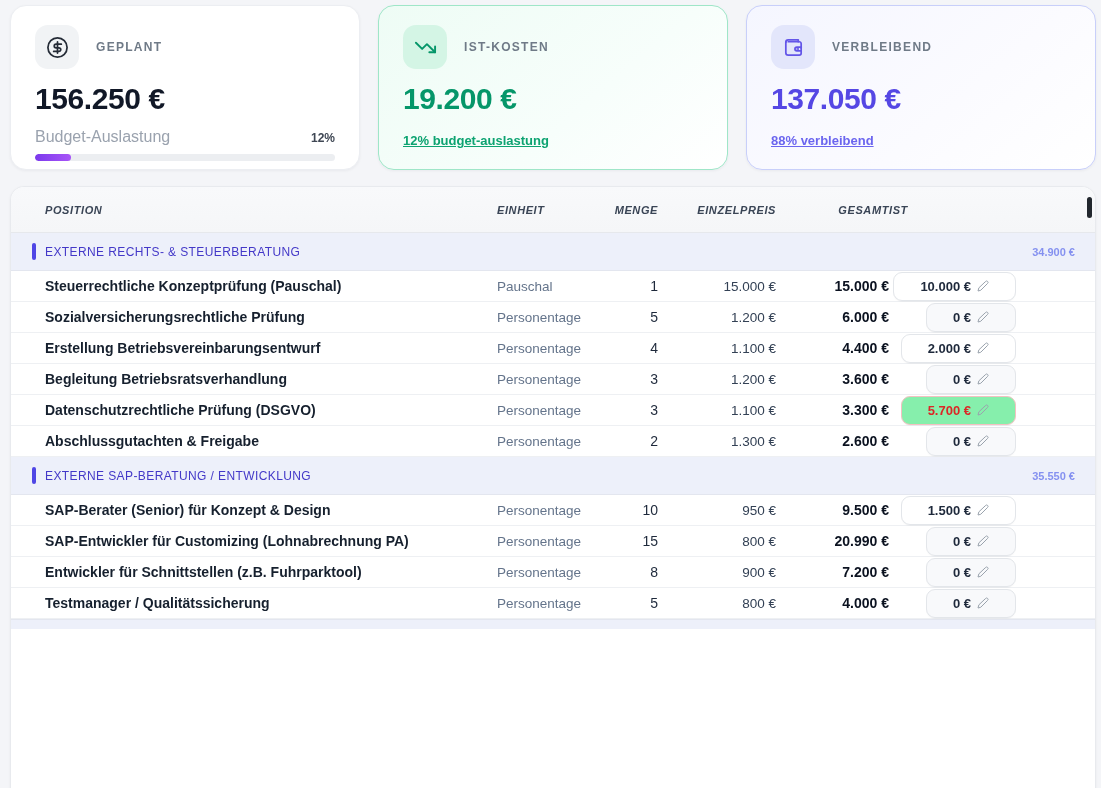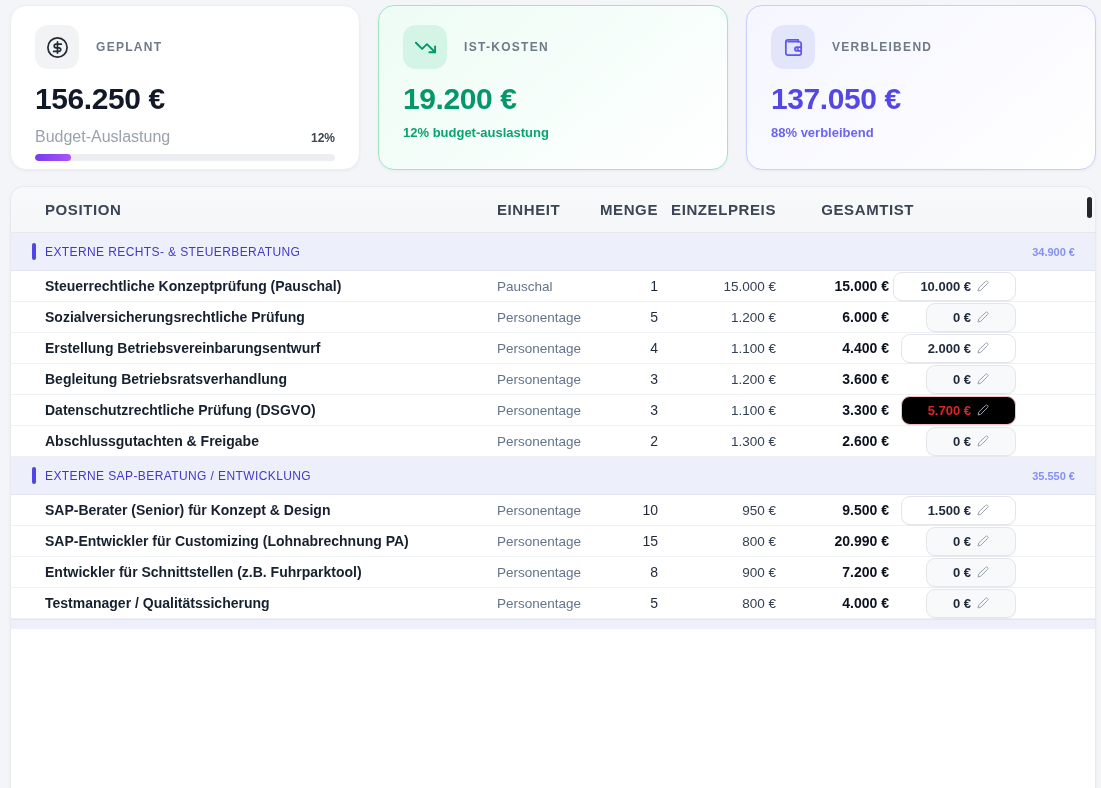--- a/index.html
+++ b/index.html
@@ -32,21 +32,21 @@
     width:44px; height:44px; border-radius:13px;
     display:flex; align-items:center; justify-content:center;
   }
   .icon-box.grey   { background:#f1f3f5; }
   .icon-box.mint   { background:#d4f5e5; }
   .icon-box.lilac  { background:#e3e6fb; }
   .card-label { font-size:12px; font-weight:700; letter-spacing:1.3px; color:#6f7a87; }
   .card-value { font-size:30px; font-weight:800; letter-spacing:-0.4px; margin-top:13px; color:#111827; }
   .card.green  .card-value { color:#059669; }
   .card.purple .card-value { color:#5547e4; }
-  .card-sub { margin-top:9px; font-size:13px; font-weight:600; }
+  .card-sub { margin-top:17px; font-size:13px; font-weight:600;text-decoration:underline; }
   .card.green  .card-sub { color:#0da371; }
   .card.purple .card-sub { color:#6b65ef; }
 
   .progress-row { display:flex; justify-content:space-between; align-items:baseline; margin-top:12px; }
   .progress-label { font-size:16px; color:#9aa2ae; }
   .progress-pct   { font-size:12px; font-weight:700; color:#3f4754; }
   .progress-track {
     margin-top:8px; height:7px; width:100%; border-radius:99px; background:#eceef1; overflow:hidden;
   }
   .progress-fill {
@@ -64,22 +64,22 @@
     display:grid;
     grid-template-columns:1fr 115px 75px 118px 113px 127px;
     align-items:center;
     padding-left:34px; padding-right:79px;
   }
   .thead {
     height:46px; background:linear-gradient(180deg,#f8f9fb,#f5f6f8);
     border-bottom:1px solid #e6e8ec;
   }
   .th {
-    font-size:15px; font-weight:700; letter-spacing:0.6px;
-    color:#3a4556; text-transform:uppercase;
+    font-size:11px; font-weight:700; letter-spacing:0.6px;
+    color:#3a4556; text-transform:uppercase;font-style:italic;
   }
   .c-einheit { padding-left:29px; text-align:left; }
   .c-menge, .c-einzelpreis, .c-gesamt { text-align:right; }
   .th.c-ist { text-align:left; padding-right:5px; }
 
   .section-row {
     height:38px; background:#edf0fa; border-bottom:1px solid #e3e6ef;
     display:flex; align-items:center; padding:0 20px 0 21px;
   }
   .section-bar { width:4px; height:17px; border-radius:3px; background:#4f46e5; margin-right:9px; flex:none; }
@@ -99,21 +99,21 @@
   .cell-ist      { display:flex; justify-content:flex-end; }
 
   .ist-pill {
     display:inline-flex; align-items:center; gap:6px;
     padding:6px 26px; border-radius:9px; cursor:pointer;
     font-family:inherit; font-size:13px; font-weight:600;
     border:1px solid #e3e6ea; background:#ffffff; color:#1e293b;
     box-shadow:0 1px 1px rgba(16,24,40,.03);
   }
   .ist-pill.zero   { background:#f8f9fb; }
-  .ist-pill.over   { background:#000000; border-color:#f3c1c1; color:#dc2626; }
+  .ist-pill.over   { background:#86efac; border-color:#f3c1c1; color:#dc2626; }
   .ist-pill svg    { flex:none; }
 
   .next-section-sliver { height:10px; background:#edf0fa; border-top:1px solid #e3e6ef; }
 
   .scrollbar-thumb {
     position:absolute; top:10px; right:3px; width:5px; height:21px;
     background:#22272e; border-radius:3px;
   }
 </style>
 </head>

